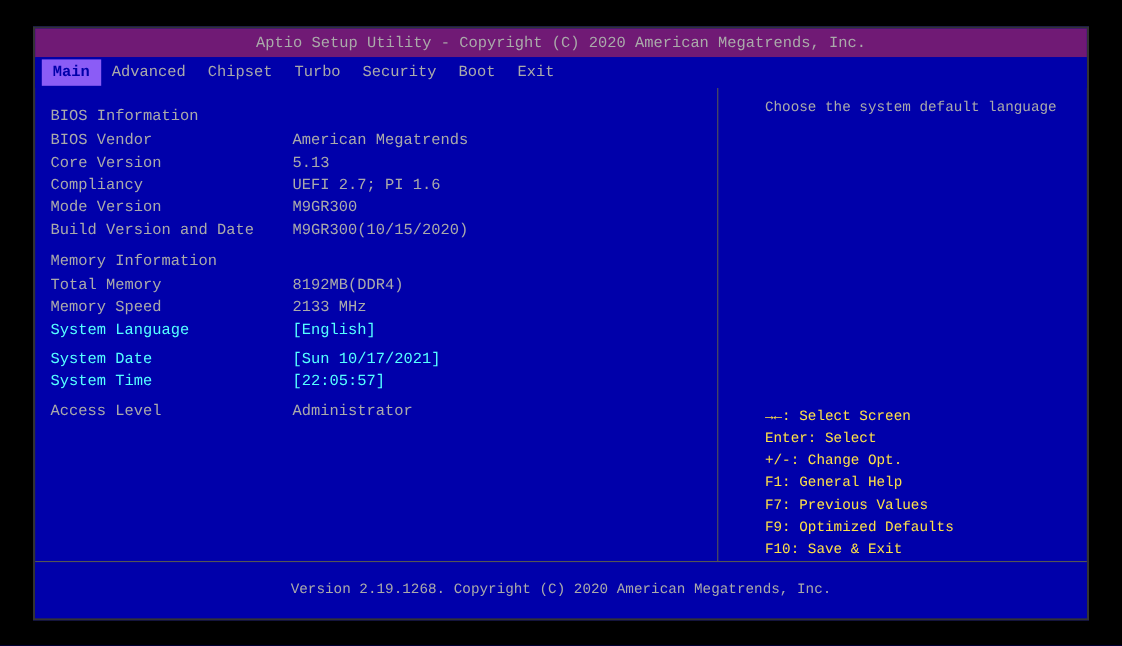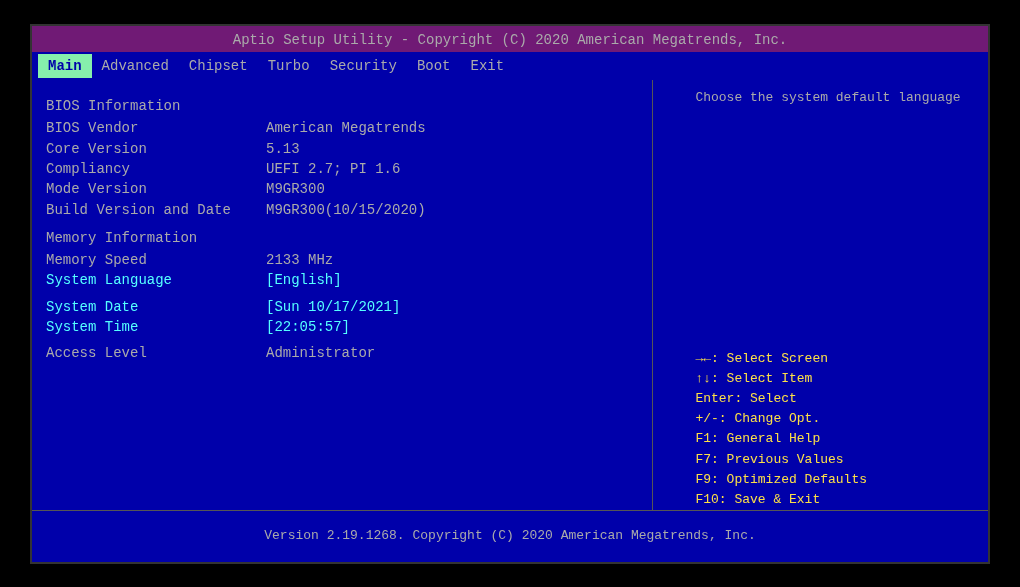--- a/index.html
+++ b/index.html
@@ -38,21 +38,21 @@
       gap: 0;
       background: #0000aa;
     }
     .nav-tab {
       color: #aaaaaa;
       padding: 2px 10px;
       cursor: pointer;
       font-size: 14px;
     }
     .nav-tab.active {
-      background: #86efac;
+      background: #8b5cf6;
       color: #0000aa;
       font-weight: bold;
     }
     
     #content-area {
       display: flex;
       flex-direction: row;
       height: calc(100% - 78px);
       padding: 0;
       gap: 30px;
@@ -167,20 +167,24 @@
             <span class="info-value">M9GR300</span>
           </div>
           <div class="info-row">
             <span class="info-label">Build Version and Date</span>
             <span class="info-value">M9GR300(10/15/2020)</span>
           </div>
         </div>
         <div class="info-section">
           <div class="section-title">Memory Information</div>
           <div class="info-row">
+            <span class="info-label">Total Memory</span>
+            <span class="info-value">8192MB(DDR4)</span>
+          </div>
+          <div class="info-row">
             <span class="info-label">Memory Speed</span>
             <span class="info-value">2133 MHz</span>
           </div>
           <div class="info-row">
             <span class="info-label highlight">System Language</span>
             <span class="info-value highlight">[English]</span>
           </div>
         </div>
         <div class="info-section">
           <div class="info-row">
@@ -197,21 +201,20 @@
             <span class="info-label">Access Level</span>
             <span class="info-value">Administrator</span>
           </div>
         </div>
       </div>
 
     <div id="right-panel">
       <div id="right-help">Choose the system default language</div>
       <div id="right-keys">
           <div>→←: Select Screen</div>
-          <div>↑↓: Select Item</div>
           <div>Enter: Select</div>
           <div>+/-: Change Opt.</div>
           <div>F1: General Help</div>
           <div>F7: Previous Values</div>
           <div>F9: Optimized Defaults</div>
           <div>F10: Save &amp; Exit</div>
           <div>ESC: Exit</div>
         </div>
     </div>
 

